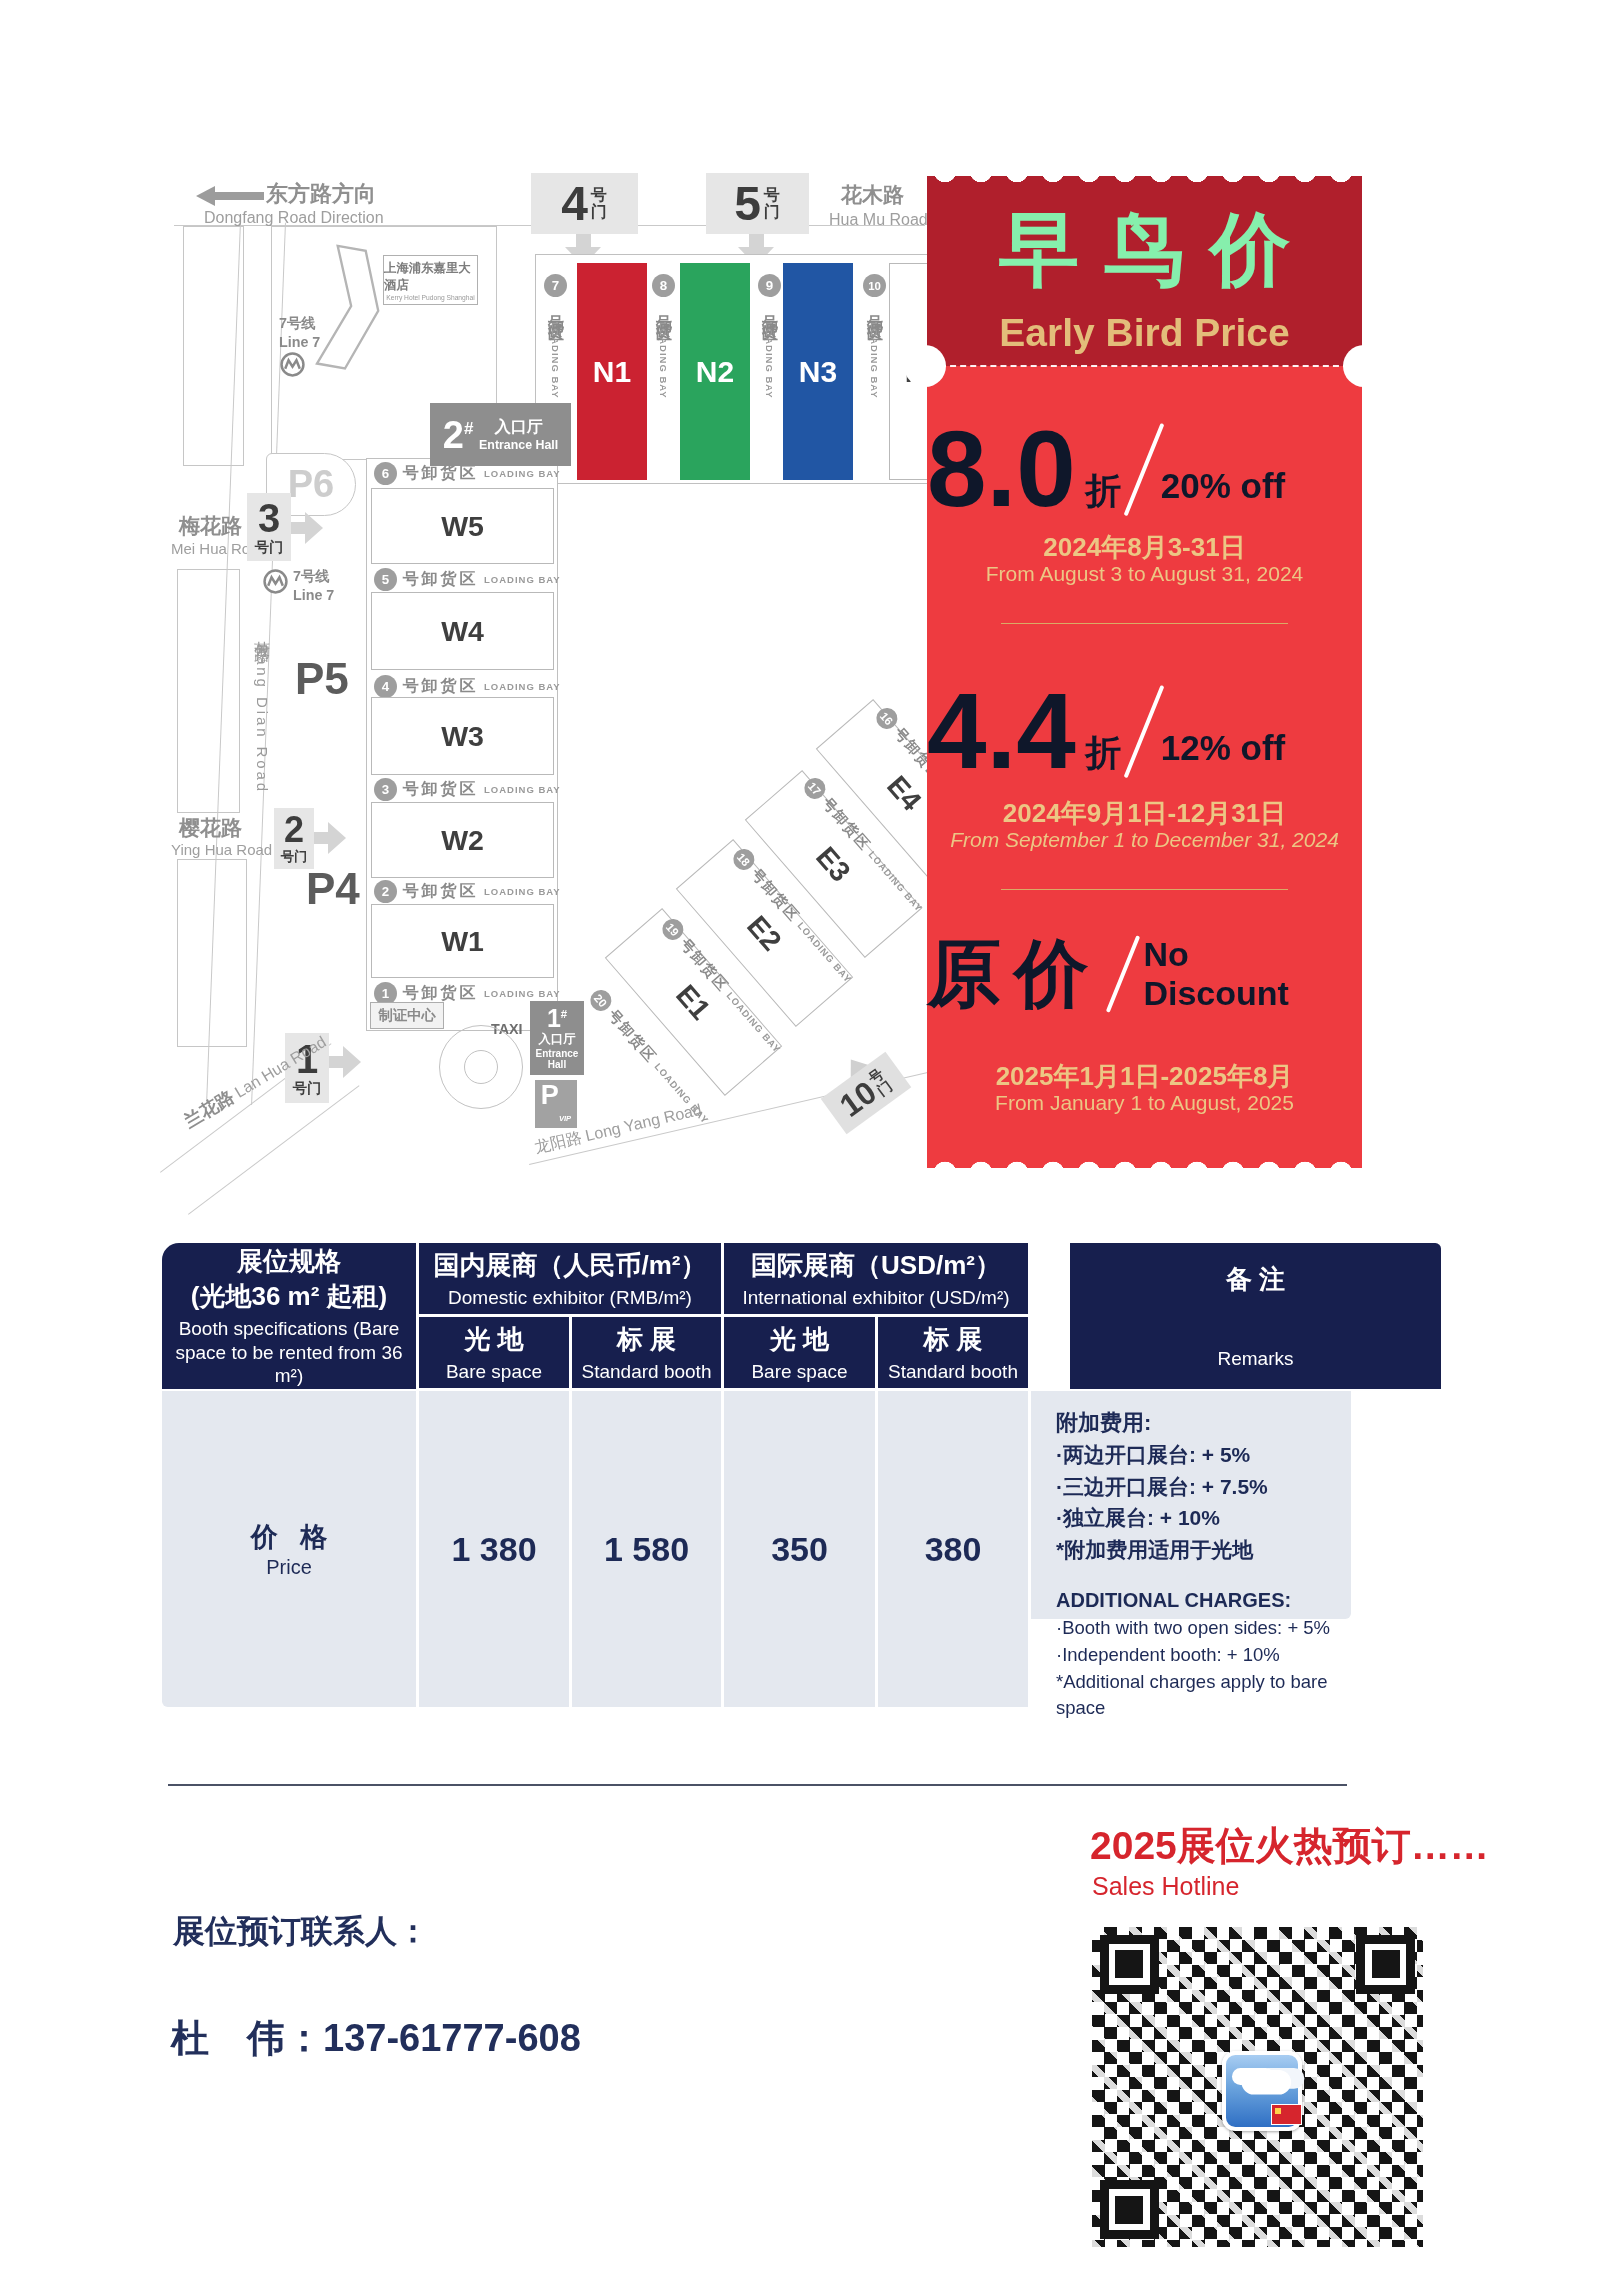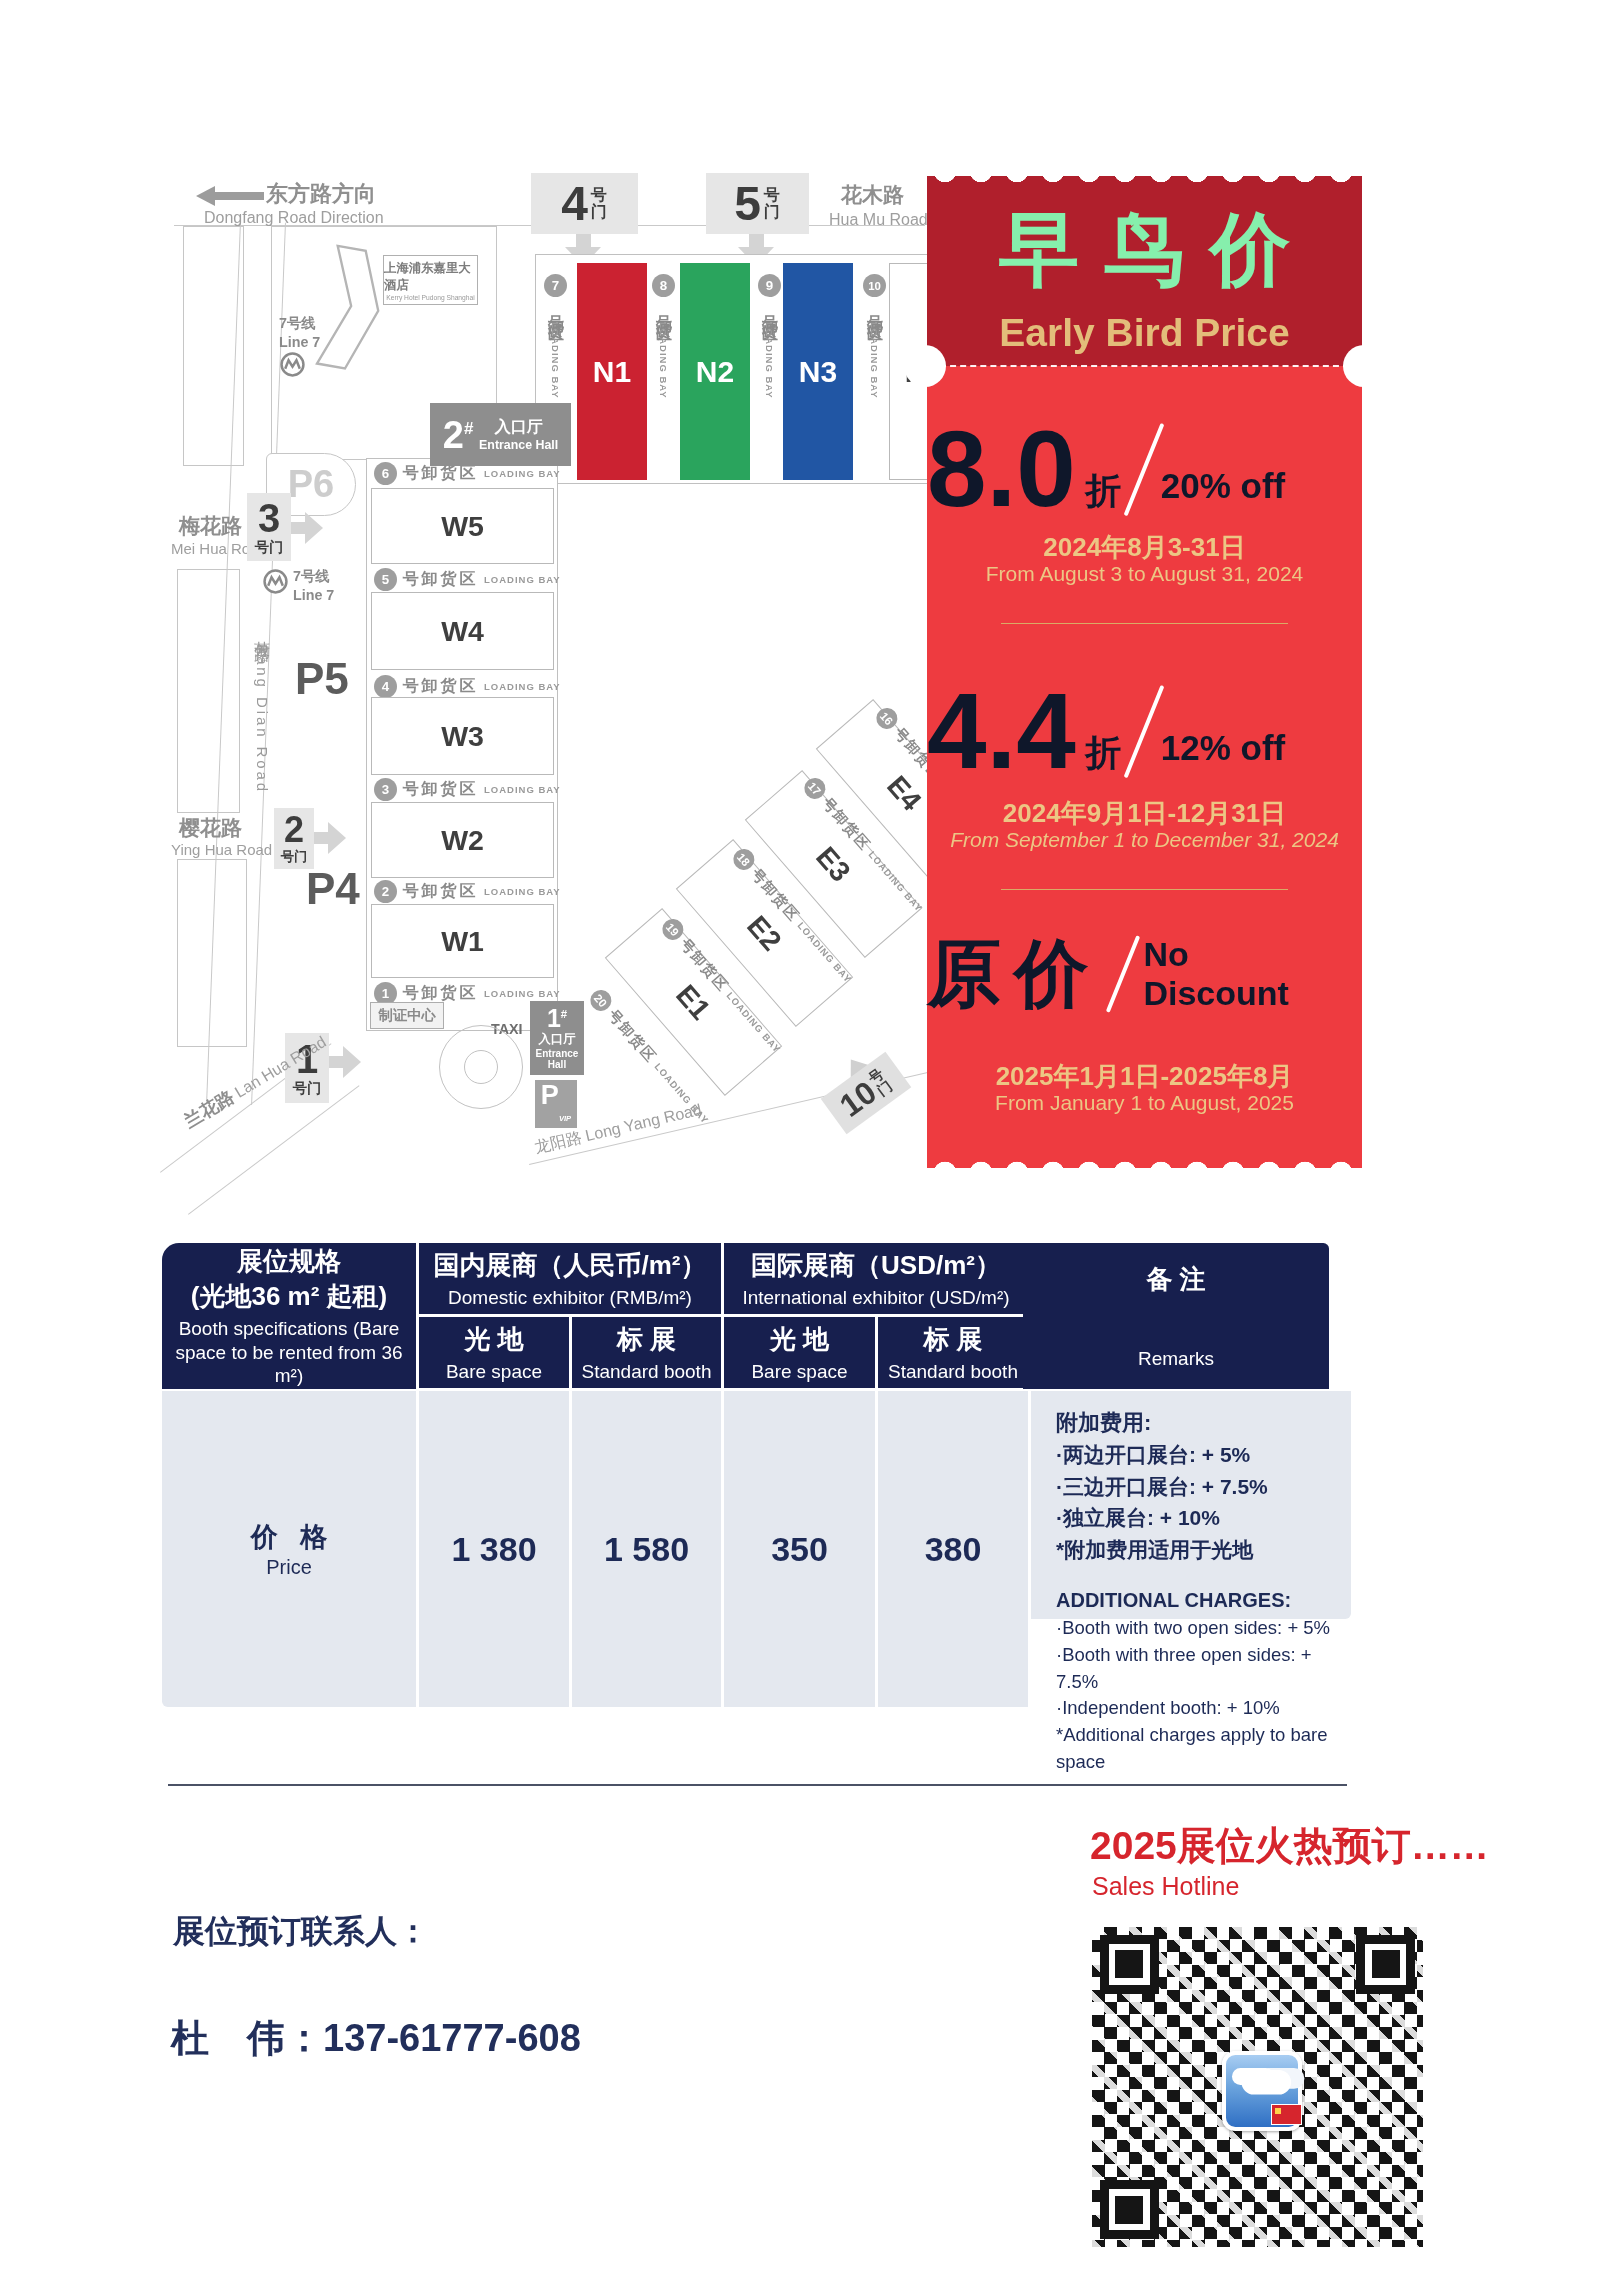--- a/index.html
+++ b/index.html
@@ -403,21 +403,21 @@
       <div class="th-en">Standard booth</div>
     </div>
     <div class="thcell" style="left:562px;top:74px;width:151px;height:71px;">
       <div class="th-cn">光 地</div>
       <div class="th-en">Bare space</div>
     </div>
     <div class="thcell" style="left:716px;top:74px;width:150px;height:71px;">
       <div class="th-cn">标 展</div>
       <div class="th-en">Standard booth</div>
     </div>
-    <div class="thcell" style="left:861px;top:0;width:306px;height:146px;border-radius:0 5.7px 0 0;gap:47px;">
+    <div class="thcell" style="left:908px;top:0;width:371px;height:146px;border-radius:0 5.7px 0 0;gap:47px;">
       <div class="th-cn">备 注</div>
       <div class="th-en">Remarks</div>
     </div>
 
     <div class="tbcell" style="left:0;top:148px;width:254px;height:316px;border-radius:0 0 0 5.7px;">
       <div style="font-size:27px;font-weight:700;letter-spacing:7.6px;text-indent:7.6px;">价 格</div>
       <div style="font-size:20px;margin-top:1.9px;">Price</div>
     </div>
     <div class="tbcell" style="left:257px;top:148px;width:150px;height:316px;">
       <div class="price">1 380</div>
@@ -432,21 +432,20 @@
       <div class="price">380</div>
     </div>
     <div class="tbcell remarks-body" style="left:869px;top:148px;width:320px;height:228px;border-radius:0 0 5.7px 0;">
       <div class="rm-cn-t">附加费用:</div>
       <div class="rm-cn">·两边开口展台: + 5%</div>
       <div class="rm-cn">·三边开口展台: + 7.5%</div>
       <div class="rm-cn">·独立展台: + 10%</div>
       <div class="rm-cn">*附加费用适用于光地</div>
       <div class="rm-en-t">ADDITIONAL CHARGES:</div>
       <div class="rm-en">·Booth with two open sides: + 5%</div>
-      <div class="rm-en">·Booth with three open sides: + 7.5%</div>
       <div class="rm-en">·Independent booth: + 10%</div>
       <div class="rm-en">*Additional charges apply to bare space</div>
     </div>
   </div>
 
   <div class="abs" style="left:168px;top:1784px;width:1179px;border-top:2.9px solid #4b5266;"></div>
 
   <div class="abs f-red" style="left:1090px;top:1819px;font-size:39px;font-weight:700;">2025展位火热预订……</div>
   <div class="abs f-red" style="left:1092px;top:1872px;font-size:25px;font-weight:500;">Sales Hotline</div>
 

